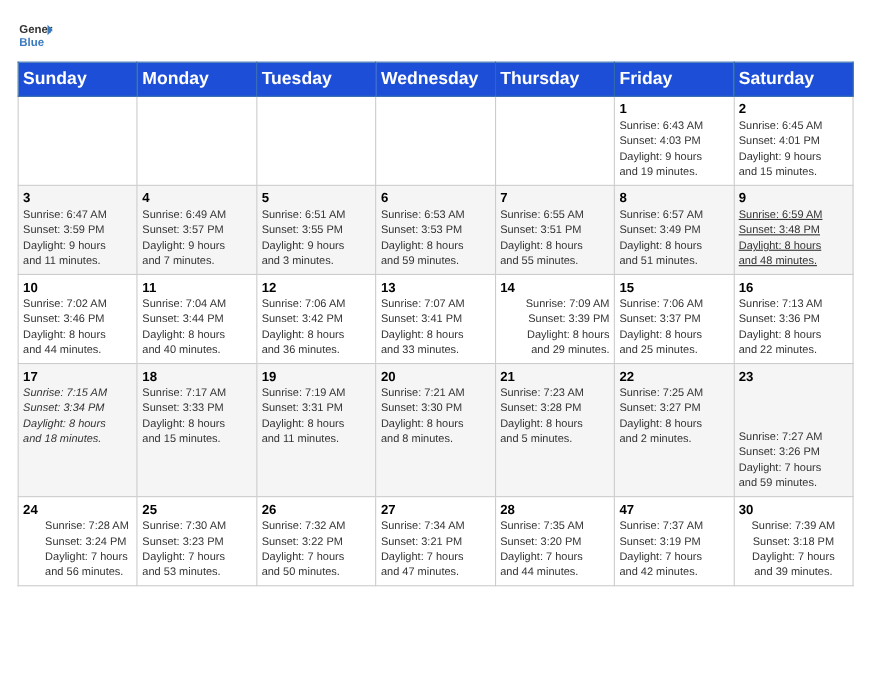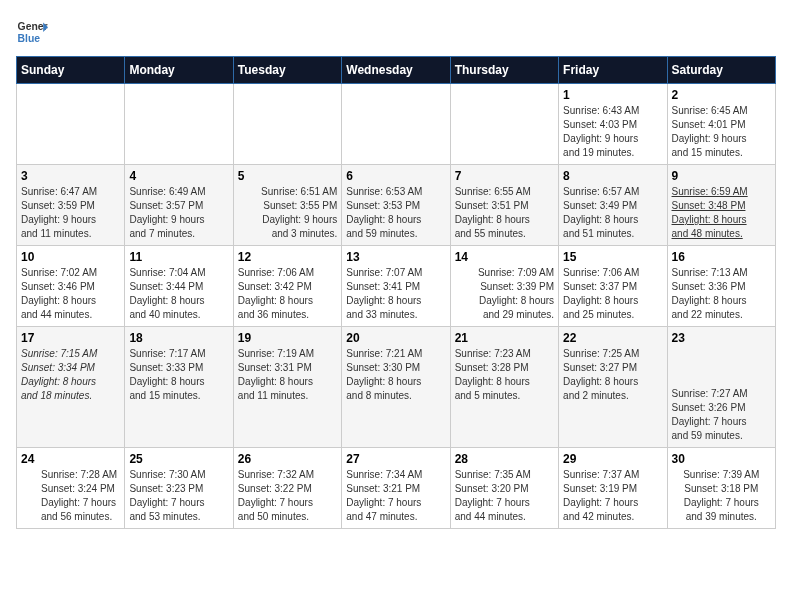--- a/index.html
+++ b/index.html
@@ -36,25 +36,25 @@
     .location {
       font-size: 16px;
       color: #555;
     }
     table {
       width: 100%;
       border-collapse: collapse;
       font-size: 11px;
     }
     thead th {
-      background: #0f172a;
+      background: #1d4ed8;
       color: #fff;
       padding: 6px 4px;
       text-align: left;
-      font-size: 12px;
+      font-size: 16px;
       font-weight: bold;
       border: 1px solid #2e6aa8;
     }
     tbody td {
       border: 1px solid #ccc;
       vertical-align: top;
       padding: 4px;
       width: calc(100% / 7);
       min-height: 80px;
       background: #fff;
@@ -138,21 +138,21 @@
         </td>
         <td>
           <span class="day-number">4</span>
           <div class="day-info" style="white-space: pre-line;">Sunrise: 6:49 AM
 Sunset: 3:57 PM
 Daylight: 9 hours
 and 7 minutes.</div>
         </td>
         <td>
           <span class="day-number">5</span>
-          <div class="day-info" style="white-space: pre-line; text-align: right;">Sunrise: 6:51 AM
+          <div class="day-info" style="white-space: pre-line;">Sunrise: 6:51 AM
 Sunset: 3:55 PM
 Daylight: 9 hours
 and 3 minutes.</div>
         </td>
         <td>
           <span class="day-number">6</span>
           <div class="day-info" style="white-space: pre-line;">Sunrise: 6:53 AM
 Sunset: 3:53 PM
 Daylight: 8 hours
 and 59 minutes.</div>
@@ -311,21 +311,21 @@
 and 47 minutes.</div>
         </td>
         <td>
           <span class="day-number">28</span>
           <div class="day-info" style="white-space: pre-line;">Sunrise: 7:35 AM
 Sunset: 3:20 PM
 Daylight: 7 hours
 and 44 minutes.</div>
         </td>
         <td>
-          <span class="day-number">29</span>
+          <span class="day-number">47</span>
           <div class="day-info" style="white-space: pre-line;">Sunrise: 7:37 AM
 Sunset: 3:19 PM
 Daylight: 7 hours
 and 42 minutes.</div>
         </td>
         <td>
           <span class="day-number">30</span>
           <div class="day-info" style="white-space: pre-line; text-align: center;">Sunrise: 7:39 AM
 Sunset: 3:18 PM
 Daylight: 7 hours

